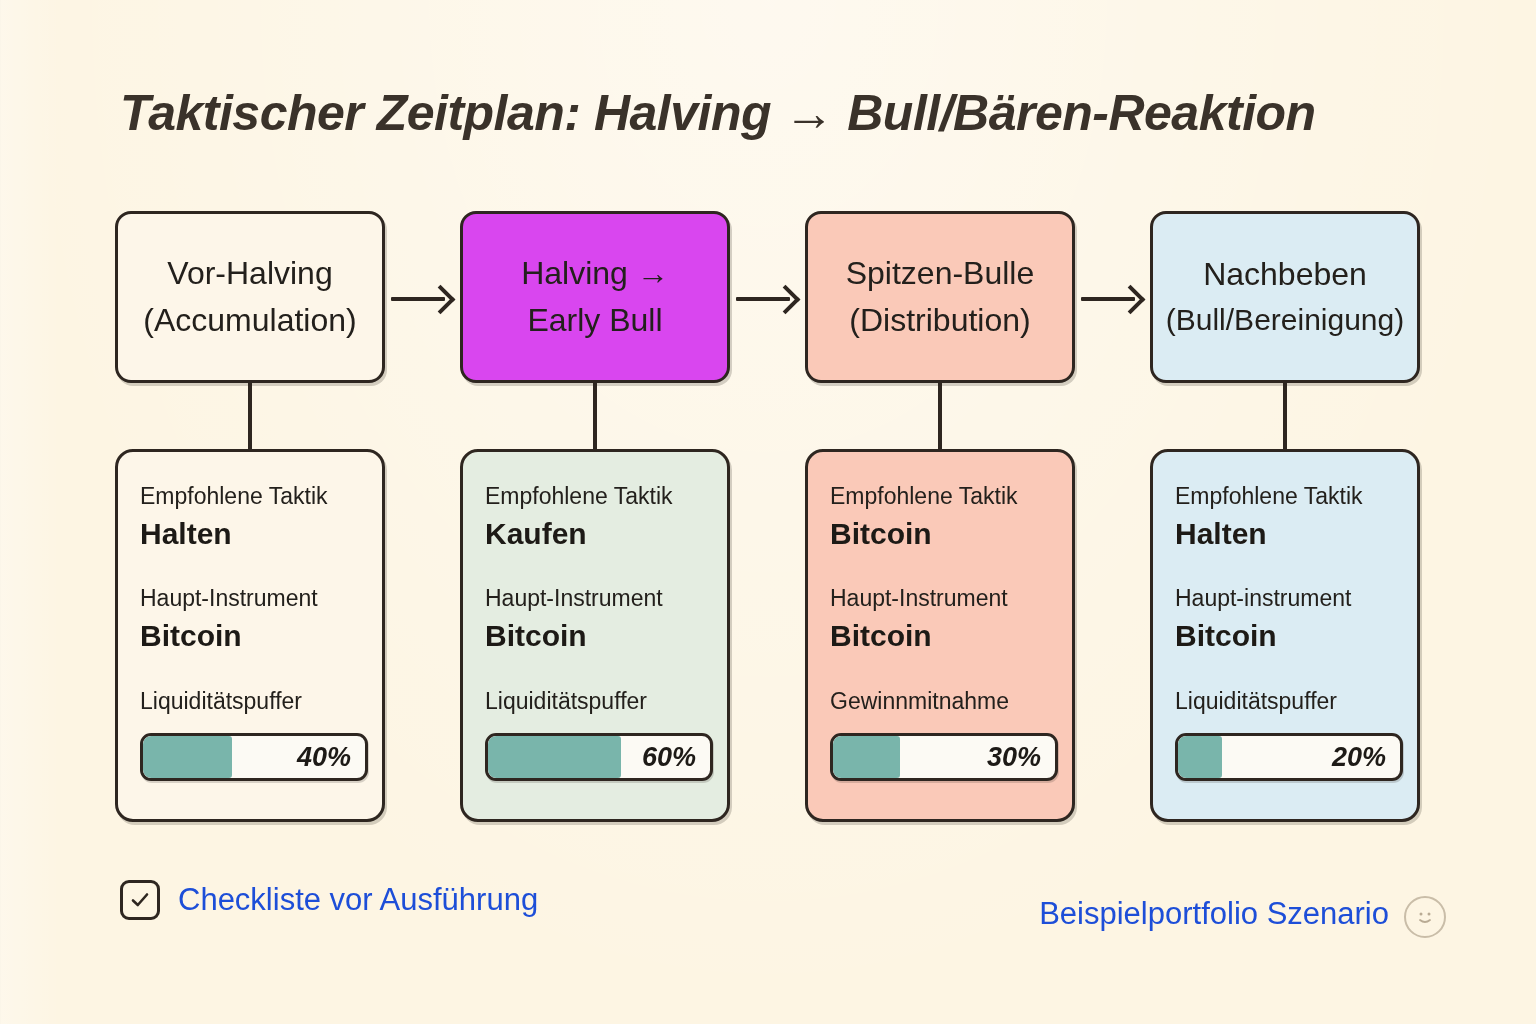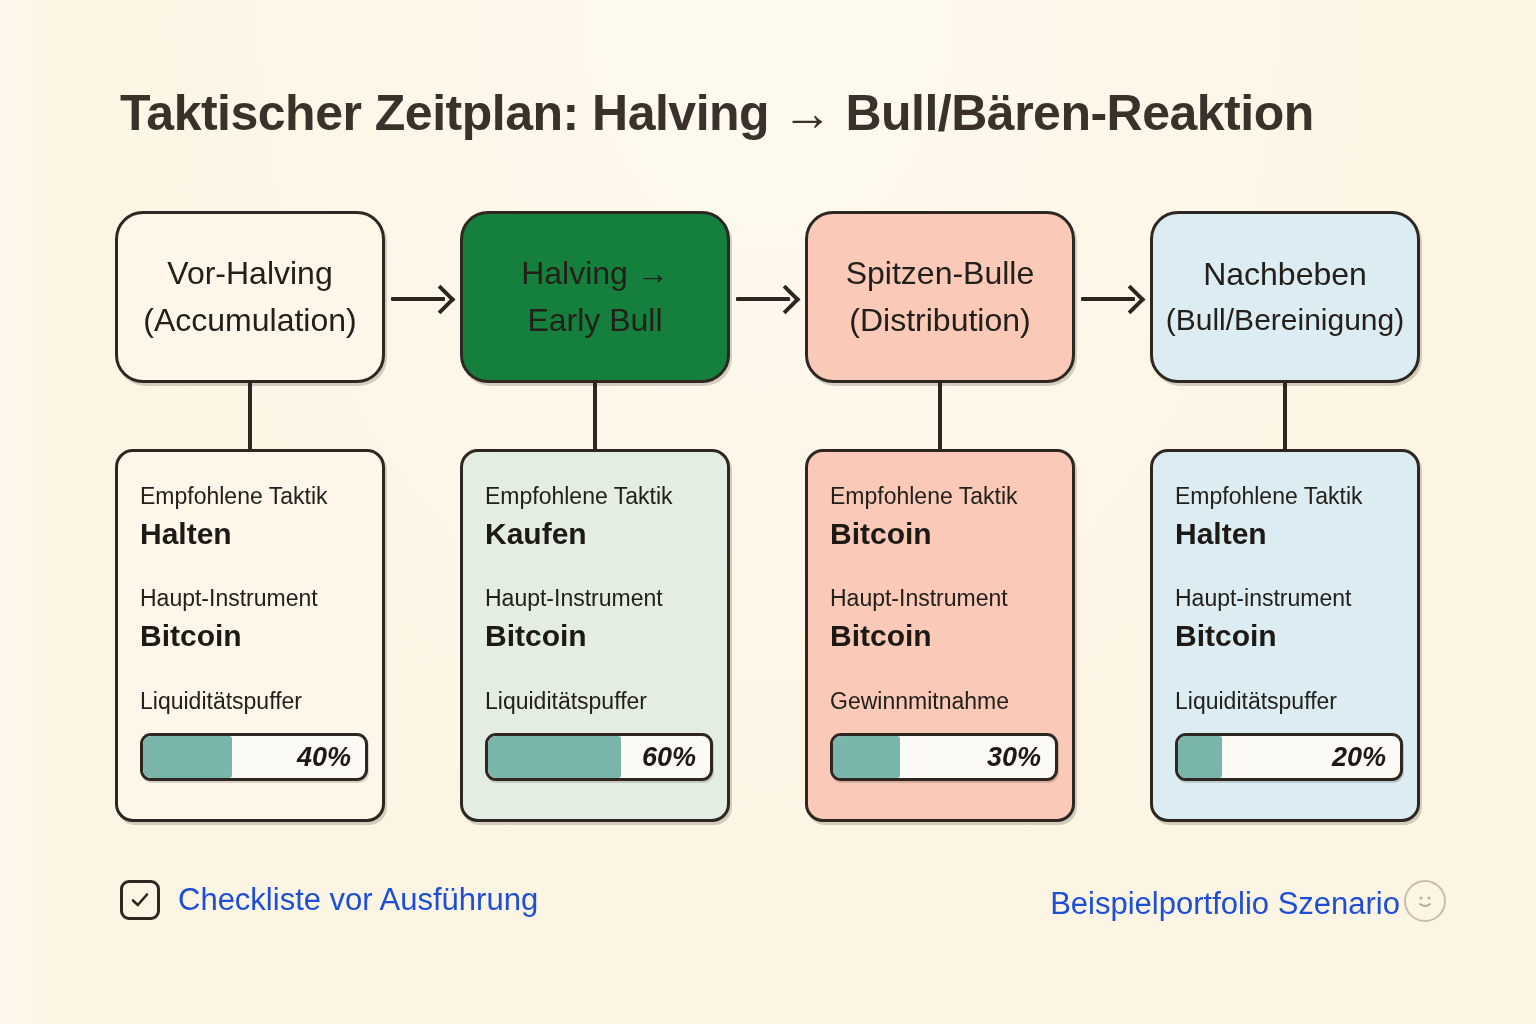--- a/index.html
+++ b/index.html
@@ -28,49 +28,50 @@
   
   .title {
     position: absolute;
     left: 120px; top: 84px;
     width: 1330px;
     font-size: 50px;
     font-weight: 700;
     letter-spacing: -0.5px;
     color: #3a322a;
     white-space: nowrap;
+    font-style: italic;
   }
 
   
   .phase-row {
     position: absolute;
     left: 115px; top: 211px;
     width: 1300px; height: 172px;
   }
   .phase-box {
     position: absolute;
     top: 0;
     width: 270px; height: 172px;
     border: 3.5px solid #2e2620;
-    border-radius: 28px;
+    border-radius: 16px;
     display: flex;
     flex-direction: column;
     align-items: center;
     justify-content: center;
     gap: 2px;
     box-shadow: 2px 3px 0 rgba(46,38,32,0.20);
   }
   .phase-box .l1, .phase-box .l2 {
     font-size: 32px;
     line-height: 1.42;
     white-space: nowrap;
     color: #23201c;
   }
   .phase-box.p0 { left: 0px;    background: #fdf6e9; }
-  .phase-box.p1 { left: 345px;  background: #15803d; }
+  .phase-box.p1 { left: 345px;  background: #d946ef; }
   .phase-box.p2 { left: 690px;  background: #fac9b8; }
   .phase-box.p3 { left: 1035px; background: #dbecf3; }
 
   .phase-box.p3 .l2 { font-size: 30px; }
 
   
   .arrow {
     position: absolute;
     top: 86px;
     width: 66px; height: 2px;
@@ -191,22 +192,22 @@
     left: 120px; right: 90px;
     top: 880px; height: 56px;
   }
   .footer-left {
     position: absolute;
     left: 0; top: 0;
     display: flex; align-items: center; gap: 18px;
   }
   .footer-right {
     position: absolute;
-    right: 0; top: 0;
-    display: flex; align-items: flex-end; gap: 4px;
+    right: 0; top: 16px;
+    display: flex; align-items: flex-start; gap: 15px;
   }
   .footer-text {
     font-size: 31px;
     color: #1d4ed8;
     white-space: nowrap;
   }
   .check-icon {
     width: 40px; height: 40px;
     border: 3px solid #2e2620;
     border-radius: 9px;

